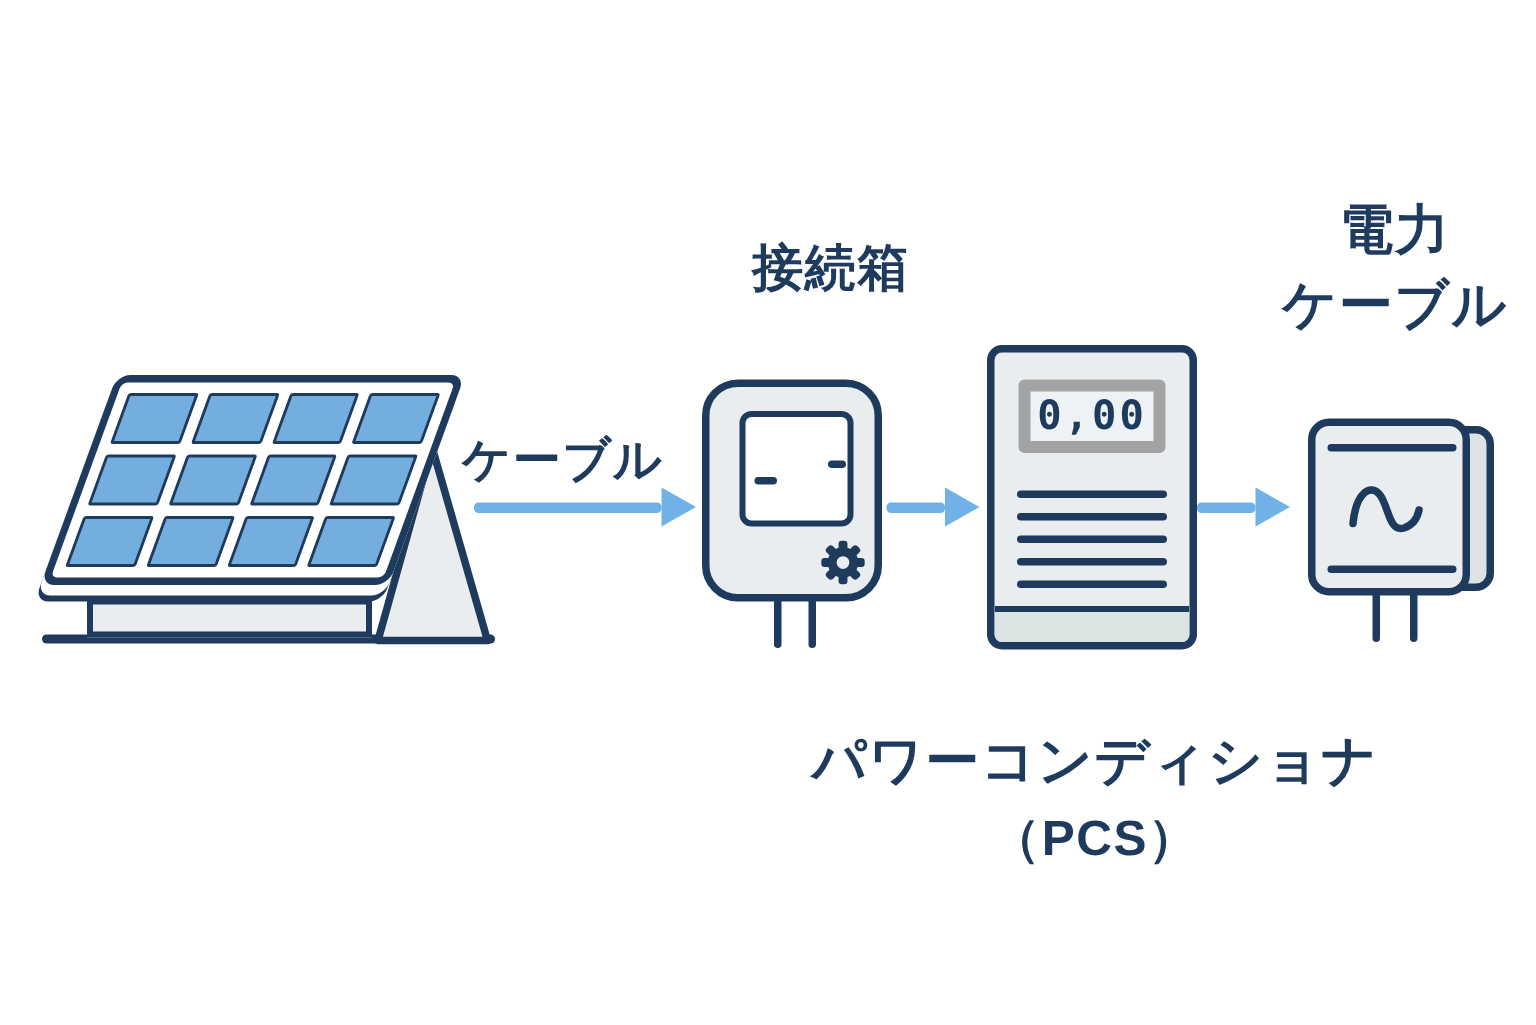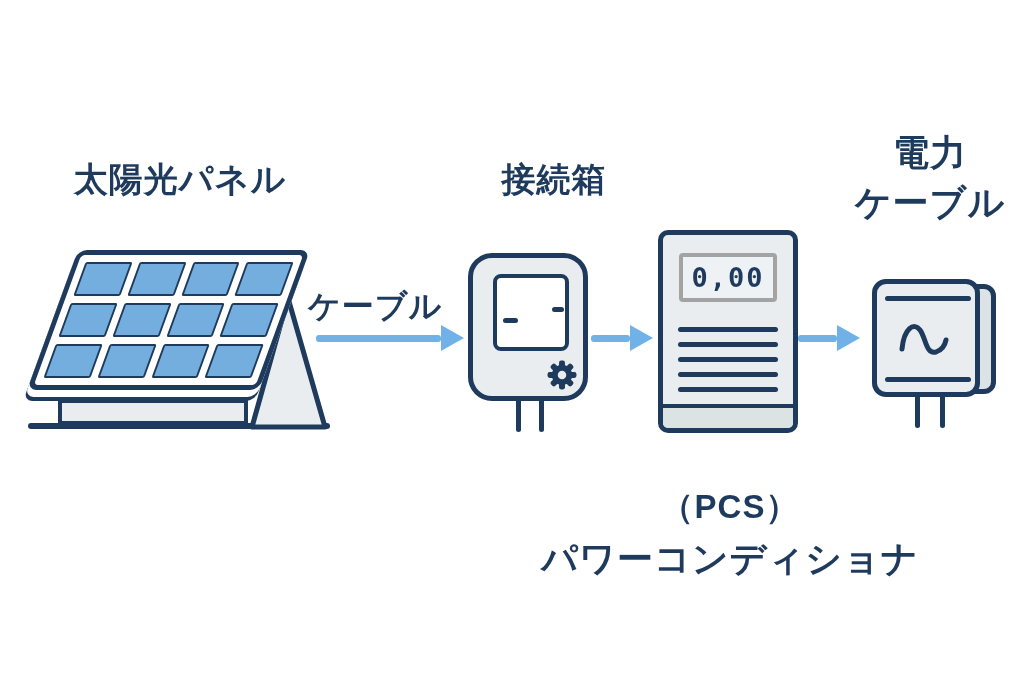--- a/index.html
+++ b/index.html
@@ -42,55 +42,54 @@
   .leg{position:absolute;width:5px;background:#1e3a5c;border-radius:0 0 3px 3px;}
   
   .jbox{left:468px;top:253px;width:120px;height:148px;border-radius:24px;}
   .jbox .screen{position:absolute;left:20px;top:16px;width:76px;height:77px;background:#ffffff;border:4px solid #1e3a5c;border-radius:8px;box-sizing:border-box;}
   .dash{position:absolute;height:5px;background:#1e3a5c;border-radius:2.5px;}
   .gear{position:absolute;left:72px;top:100px;width:34px;height:34px;}
   
   .pcs{left:658px;top:230px;width:140px;height:203px;border-radius:10px;overflow:hidden;}
   .pcs .screen{
     position:absolute;left:16px;top:18px;width:98px;height:49px;
-    background:#eef2f5;border:4px solid #a3a3a3;border-radius:4px;box-sizing:border-box;
+    background:#eef2f5;border:8px solid #a3a3a3;border-radius:4px;box-sizing:border-box;
     display:flex;align-items:center;justify-content:center;
     font-family:"DejaVu Sans Mono",monospace;font-weight:700;font-size:27px;color:#1e3a5c;letter-spacing:2px;
   }
   .vent{position:absolute;left:15px;width:100px;height:5px;background:#1e3a5c;border-radius:2.5px;}
   .pcs-base{position:absolute;left:0;right:0;bottom:0;height:20px;background:#dce3e3;border-top:4px solid #1e3a5c;}
   
   .meter-side{left:950px;top:284px;width:46px;height:110px;background:#dde2e6;border-radius:12px;}
   .meter{left:872px;top:279px;width:108px;height:118px;border-radius:14px;}
   .hline{position:absolute;left:8px;width:86px;height:5px;background:#1e3a5c;border-radius:2.5px;}
   .sine{position:absolute;left:20px;top:32px;}
   
   .arrow{position:absolute;display:flex;align-items:center;height:26px;}
   .arrow .shaft{height:7px;background:#70b2e8;border-radius:3px;flex:1;}
   .arrow .head{width:0;height:0;border-left:23px solid #70b2e8;border-top:13px solid transparent;border-bottom:13px solid transparent;}
 </style>
 </head>
 <body>
 
 <div id="canvas">
 
-  <div class="label" style="left:62px;top:157px;width:236px;">太陽光パネル</div>
 
   <div class="label" style="left:308px;top:285px;font-size:32px;">ケーブル</div>
 
   <div class="label" style="left:474px;top:157px;width:160px;">接続箱</div>
 
   <div class="label" style="left:845px;top:128px;width:170px;font-size:36px;line-height:50px;text-align:center;">
     <div>電力</div>
     <div>ケーブル</div>
   </div>
 
   <div class="label" style="left:520px;top:481px;width:420px;font-size:36px;line-height:52px;">
+    <div>パワーコンディショナ</div>
     <div style="font-size:33px;">（PCS）</div>
-    <div>パワーコンディショナ</div>
   </div>
 
   <div class="base-line"></div>
   <div class="base-rect"></div>
   <svg class="tri-svg" width="100" height="140" viewBox="0 0 100 140">
     <polygon points="53,3 17,132 90,132" fill="#e9edf0" stroke="#1e3a5c" stroke-width="5" stroke-linejoin="round"></polygon>
   </svg>
   <div class="panel">
     <i></i>
       <i></i>

